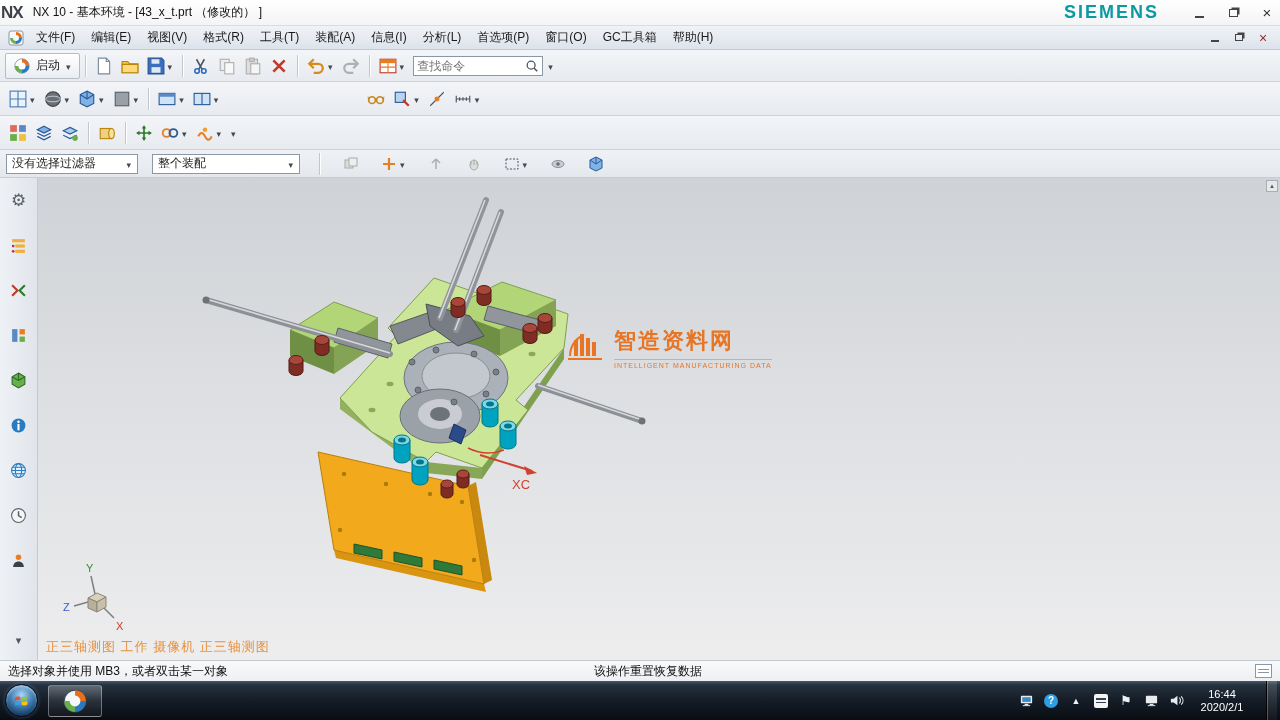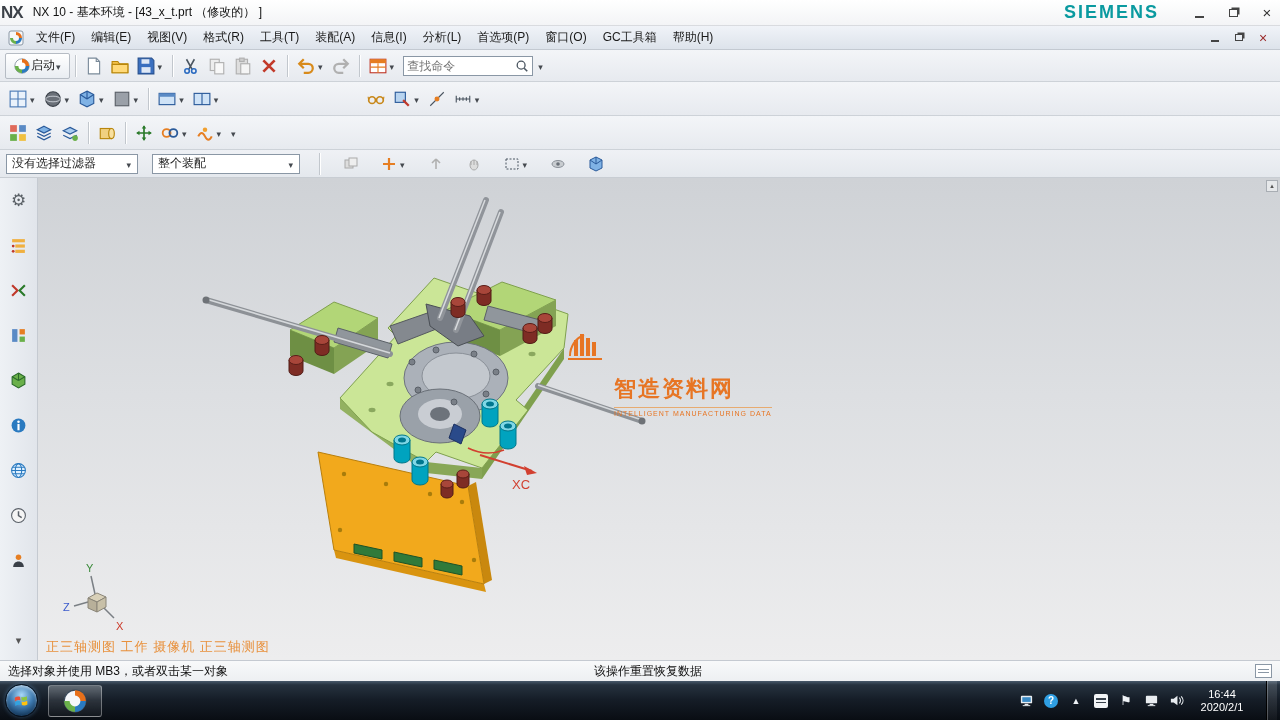--- a/index.html
+++ b/index.html
@@ -31,21 +31,21 @@
   
   .tbrow { background:linear-gradient(#f3f5f8,#e7eaef); border-bottom:1px solid #cdd2d8; display:flex; align-items:center; padding:0 5px; }
   .tbrow1 { height:32px; flex:0 0 32px; }
   .tbrow2 { height:34px; flex:0 0 34px; }
   .tbrow3 { height:34px; flex:0 0 34px; }
   .tbtn { display:flex; align-items:center; height:26px; padding:0 3px; gap:2px; border:1px solid transparent; border-radius:2px; }
   .tbtn svg { display:block; }
   .drop::after { content:"▾"; font-size:9px; color:#44494f; }
   .drop { display:inline-block; line-height:1; padding:0 1px; }
   .sep { width:1px; height:22px; background:#c2c7cd; box-shadow:1px 0 0 #ffffff; margin:0 5px; }
-  .start-btn { display:flex; align-items:center; height:26px; padding:0 7px; border:1px solid #b6bcc4; border-radius:2px; background:linear-gradient(#ffffff,#e9edf2); }
+  .start-btn { display:flex; align-items:center; gap:5px; height:26px; padding:0 7px; border:1px solid #b6bcc4; border-radius:2px; background:linear-gradient(#ffffff,#e9edf2); }
   .start-label { font-size:12px; color:#1a1a1a; }
   .search-box { display:flex; align-items:center; width:130px; height:20px; background:#fff; border:1px solid #8a97a5; padding:0 3px; margin-left:4px; }
   .search-input { border:none; outline:none; flex:1; width:90px; font-size:12px; font-family:inherit; background:transparent; color:#7f1d1d; }
   .spacer140 { width:140px; }
 
   
   .filterbar { height:28px; flex:0 0 28px; background:linear-gradient(#eff1f5,#e4e8ed); border-bottom:1px solid #c8cdd3; display:flex; align-items:center; padding:0 6px; gap:14px; }
   .combo { display:flex; align-items:center; justify-content:space-between; height:20px; background:#fff; border:1px solid #8a97a5; padding:0 5px; font-size:12px; color:#222; }
   .combo-filter { width:132px; }
   .combo-scope { width:148px; }
@@ -54,21 +54,21 @@
   .main { flex:1 1 auto; min-height:0; display:flex; }
   .sidebar { width:38px; flex:0 0 38px; background:linear-gradient(90deg,#eef1f5,#e1e5eb); border-right:1px solid #c5cad1; display:flex; flex-direction:column; align-items:center; padding:10px 0 8px 0; gap:21px; }
   .side-ic { width:24px; height:24px; display:flex; align-items:center; justify-content:center; }
   .gear-glyph { font-size:17px; color:#5a6066; font-family:"DejaVu Sans",sans-serif; }
   .side-chevron { margin-top:auto; color:#555; font-size:11px; }
 
   .viewport { flex:1 1 auto; position:relative; background:linear-gradient(180deg,#cfd2d6 0%,#dddfe2 45%,#ededee 100%); overflow:hidden; }
   .model-svg { position:absolute; left:0; top:0; width:100%; height:100%; }
   .corner-btn { position:absolute; top:2px; right:2px; width:12px; height:12px; background:#e6e8ea; border:1px solid #a8adb3; font-size:7px; color:#555; display:flex; align-items:center; justify-content:center; }
   .watermark { position:absolute; left:528px; top:148px; display:flex; align-items:flex-start; gap:8px; opacity:0.95; }
-  .wm-text { display:flex; flex-direction:column;margin-top:48px; }
+  .wm-text { display:flex; flex-direction:column; }
   .wm-title { font-size:22px; font-weight:bold; color:#e8701a; letter-spacing:2px; }
   .wm-sub { font-size:7px; color:#e8701a; letter-spacing:1px; margin-top:3px; border-top:1px solid #e8a96a; padding-top:2px; }
   .view-status { position:absolute; left:8px; bottom:4px; color:#e8913d; font-size:13px; letter-spacing:1px; }
 
   
   .statusbar { height:21px; flex:0 0 21px; background:linear-gradient(#f8f9fa,#edeff2); border-top:1px solid #c5cad1; display:flex; align-items:center; padding:0 8px; position:relative; }
   .status-prompt { color:#111; }
   .status-msg { position:absolute; left:594px; color:#111; }
   .status-ricon { margin-left:auto; width:17px; height:14px; background:#fff; border:1px solid #8a97a5; display:flex; flex-direction:column; justify-content:center; gap:2px; padding:2px; }
   .status-ricon i { display:block; height:1px; background:#8a97a5; }

